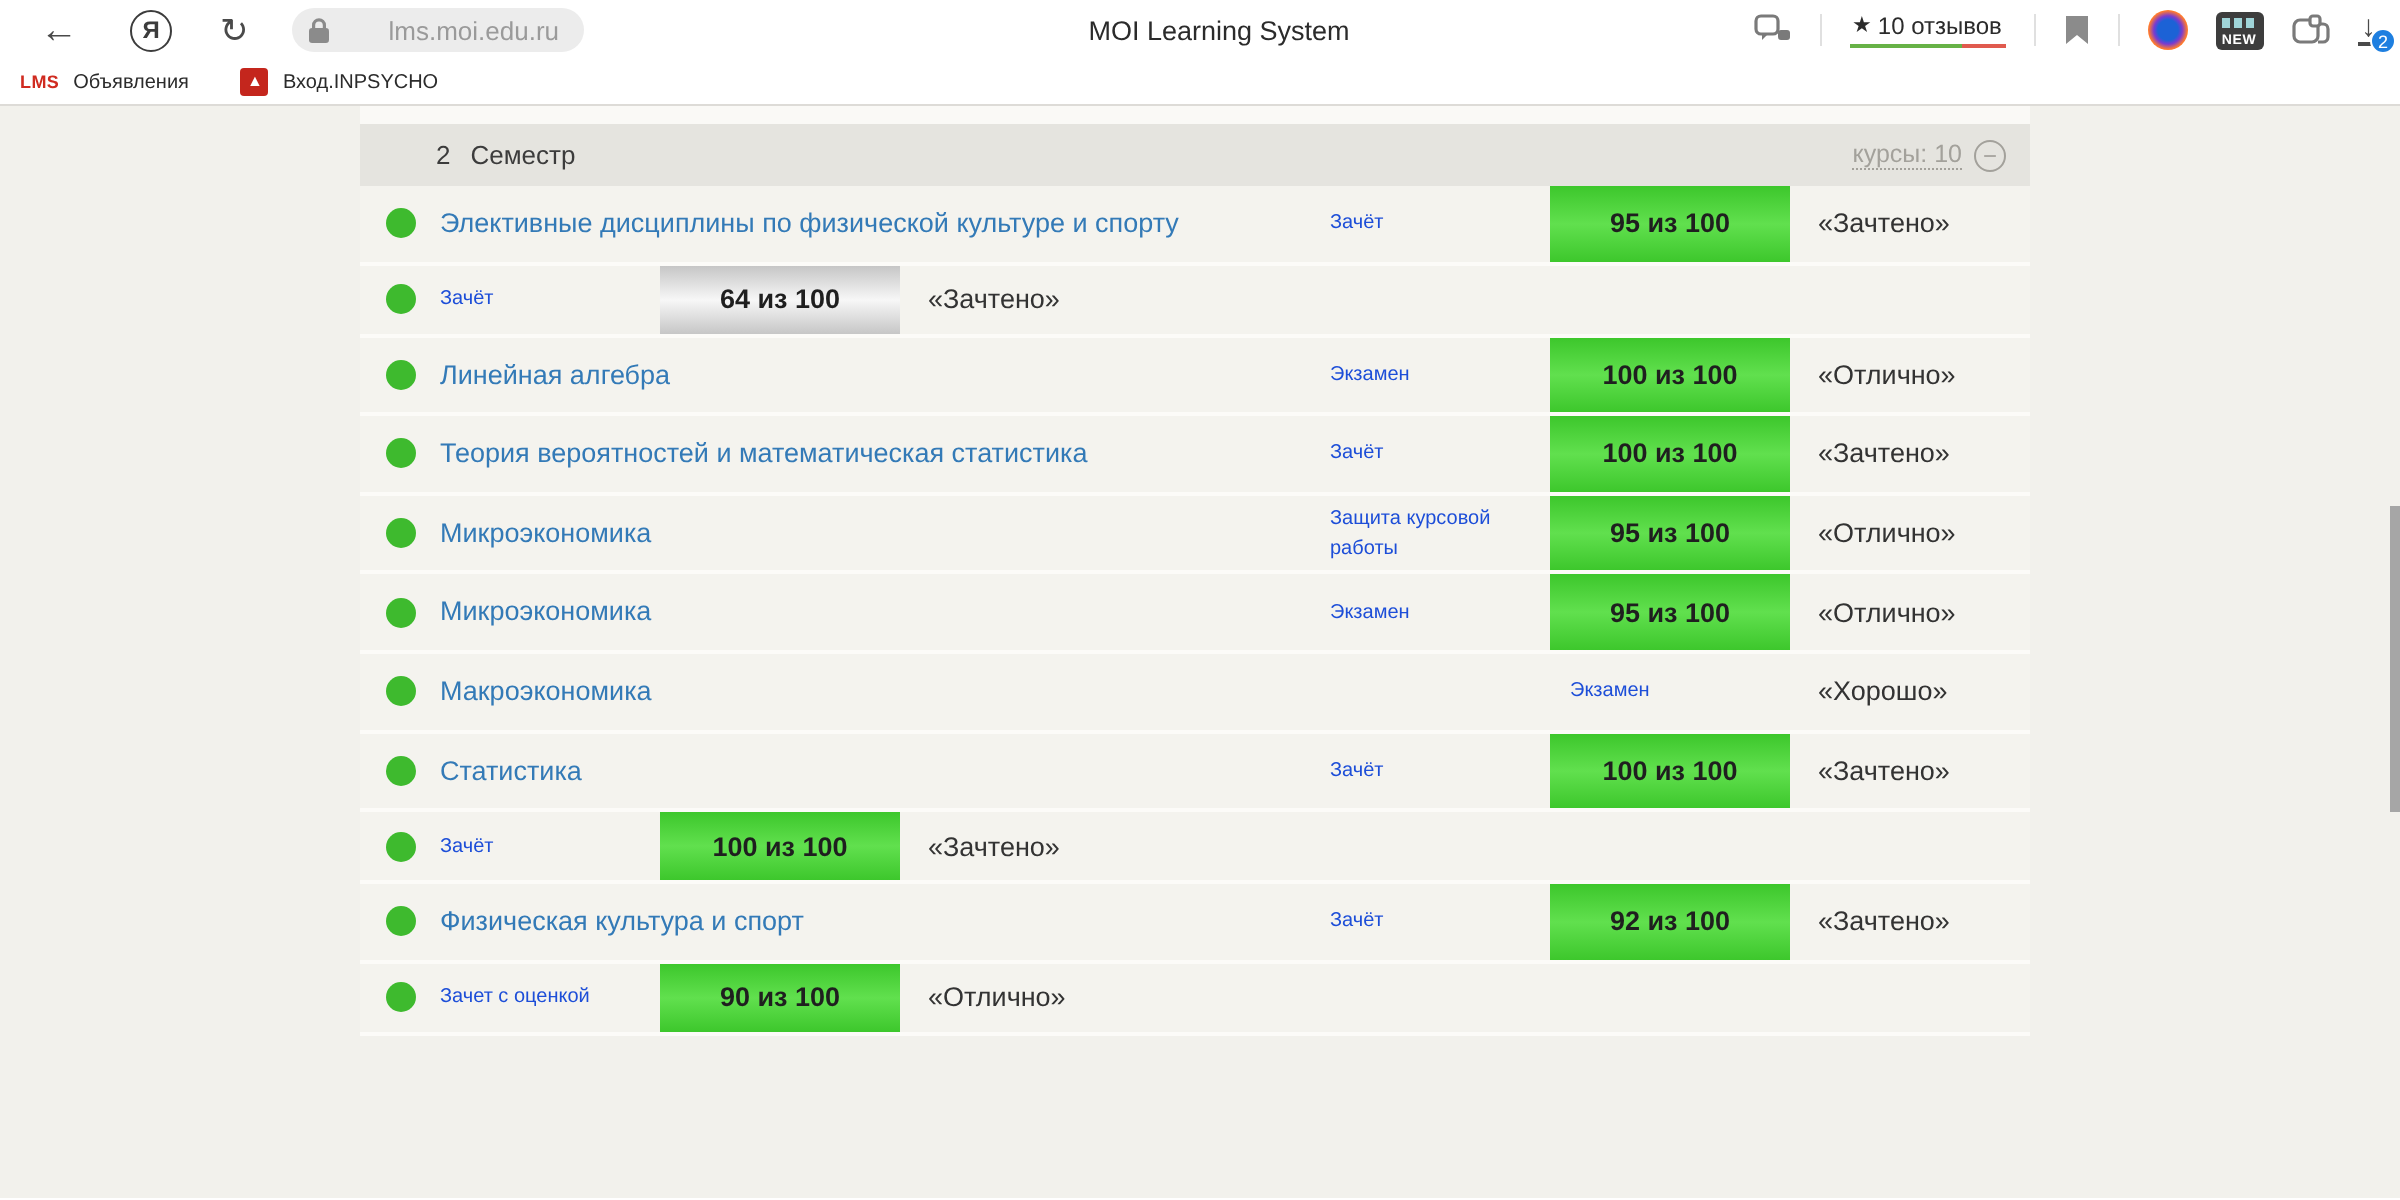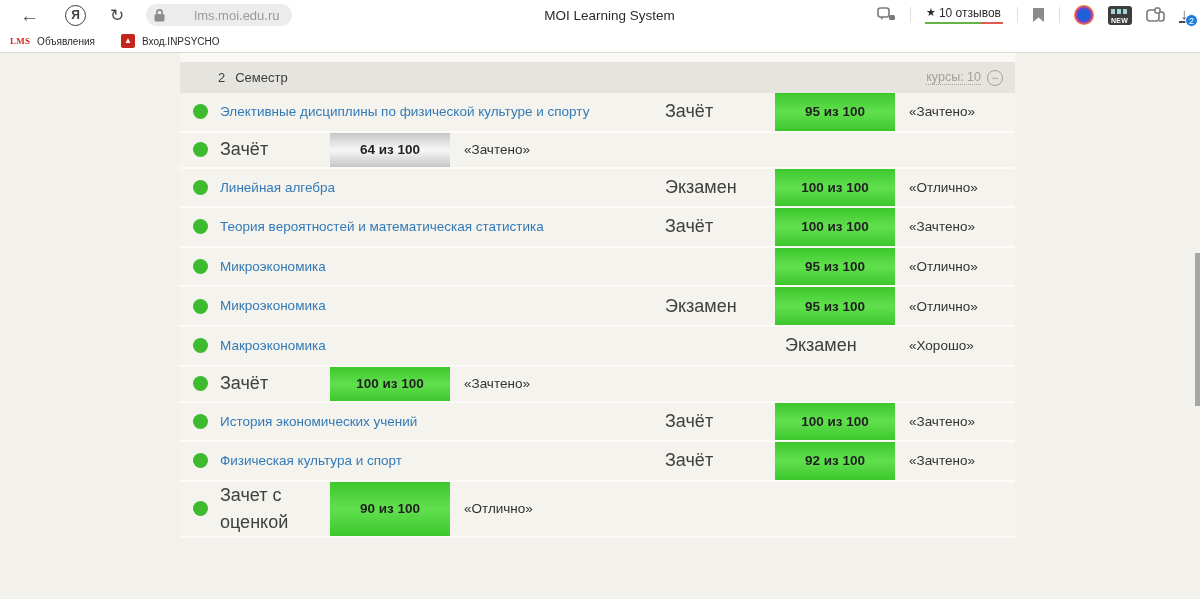--- a/index.html
+++ b/index.html
@@ -35,42 +35,42 @@
   .dl-wrap { position:relative; margin-right:2px; }
   .dl-glyph { color:#4a4a4a; font-size:15px; font-weight:bold; border-bottom:2px solid #4a4a4a; padding:0 2px 0 2px; line-height:14px; display:block;}
   .dl-badge { position:absolute; right:-8px; bottom:-4px; background:#1e7fe0; color:#fff; font-size:9px;
               min-width:13px; height:13px; border-radius:7px; display:flex; align-items:center; justify-content:center; border:1.5px solid #fff;}
 
   
   .bkm-bar { height:23px; background:#fff; display:flex; align-items:center; gap:26px; padding-left:10px;
              border-bottom:1px solid #dddbd7; }
   .bkm { display:flex; align-items:center; gap:7px; cursor:pointer; }
   .bkm-label { font-size:10px; color:#2b2b2b; }
-  .fav-lms { color:#d02b20; font-weight:bold; font-size:9px; letter-spacing:.2px; font-family:Liberation Serif, serif; }
+  .fav-lms { color:#d02b20; font-weight:bold; font-size:9px; letter-spacing:.2px; font-family:Liberation Sans, sans-serif; }
   .fav-crest { width:14px; height:14px; background:#c4261d; border-radius:2px; display:flex; align-items:center; justify-content:center; }
   .fav-crest span { color:#fff; font-size:8px; line-height:8px; }
 
   
   .content { position:relative; height:546px; background:#f2f1ec; }
   .grades { position:absolute; left:180px; top:0; width:835px; }
   .pre-strip { height:9px; background:#faf9f6; }
   .sec-head { height:31px; background:#e5e4df; display:flex; align-items:center; padding:0 12px 0 38px; }
   .sec-num { font-size:13px; color:#3c3c3c; margin-right:10px; }
   .sec-title { font-size:13px; color:#3c3c3c; }
   .sec-right { margin-left:auto; display:flex; align-items:center; gap:6px; }
   .courses-link { font-size:12.5px; color:#a3a19b; border-bottom:1px dotted #a3a19b; cursor:pointer; text-decoration:none; }
   .circ-btn { width:16px; height:16px; border:1.4px solid #a3a19b; border-radius:50%; color:#a3a19b;
               display:flex; align-items:center; justify-content:center; font-size:12px; line-height:1; cursor:pointer; }
 
   .row { display:flex; align-items:stretch; background:#f4f3ee; border-bottom:2px solid #fcfbf8; min-height:36px; }
   .col-dot { flex:0 0 40px; display:flex; align-items:center; justify-content:center; }
   .dot { width:15px; height:15px; border-radius:50%; background:#3eba2e; }
   .col-subject { flex:1 1 auto; display:flex; align-items:center; padding:8px 10px 8px 0; }
   .subject-link { color:#337ab7; font-size:13.5px; line-height:1.6; text-decoration:none; cursor:pointer; }
-  .col-type { flex:0 0 110px; display:flex; align-items:center; color:#404040; font-size:18px; line-height:1.5; padding-right:4px; }
+  .col-type { flex:0 0 110px; display:flex; align-items:center; color:#1d4ed8; font-size:10px; line-height:1.5; padding-right:4px; }
   .col-score { flex:0 0 120px; display:flex; align-items:center; justify-content:center; }
   .score-text { font-size:13.5px; font-weight:600; color:#1f1f1f; }
   .col-grade { flex:0 0 120px; display:flex; align-items:center; padding-left:14px; color:#333; font-size:13.5px; }
 
   .vscroll { position:absolute; right:0; top:200px; width:5px; height:153px; background:#a6a6a6; }
 </style>
 </head>
 <body>
 
 <div class="chrome">
@@ -200,20 +200,21 @@
           </div>
           <div class="col-grade">«Зачтено»</div>
         </div>
         <div class="row">
           <div class="col-dot">
             <span class="dot" style="background: rgb(62, 186, 46);"></span>
           </div>
           <div class="col-subject">
             <a class="subject-link" style="color: rgb(51, 122, 183);">Микроэкономика</a>
           </div>
+          <div class="col-type">Защита курсовой работы</div>
           <div class="col-score" style="background: linear-gradient(rgb(61, 199, 44) 0%, rgb(97, 224, 78) 50%, rgb(61, 199, 44) 100%);">
             <span class="score-text">95 из 100</span>
           </div>
           <div class="col-grade">«Отлично»</div>
         </div>
         <div class="row">
           <div class="col-dot">
             <span class="dot" style="background: rgb(62, 186, 46);"></span>
           </div>
           <div class="col-subject">
@@ -232,32 +233,32 @@
           <div class="col-subject">
             <a class="subject-link" style="color: rgb(51, 122, 183);">Макроэкономика</a>
           </div>
           <div class="col-type">Экзамен</div>
           <div class="col-grade">«Хорошо»</div>
         </div>
         <div class="row">
           <div class="col-dot">
             <span class="dot" style="background: rgb(62, 186, 46);"></span>
           </div>
-          <div class="col-type">Зачёт</div>
-          <div class="col-score" style="background: linear-gradient(rgb(61, 199, 44) 0%, rgb(97, 224, 78) 50%, rgb(61, 199, 44) 100%);">
-            <span class="score-text">100 из 100</span>
-          </div>
-          <div class="col-grade">«Зачтено»</div>
-        </div>
-        <div class="row">
-          <div class="col-dot">
-            <span class="dot" style="background: rgb(62, 186, 46);"></span>
-          </div>
-          <div class="col-subject">
-            <a class="subject-link" style="color: rgb(51, 122, 183);">История экономических учений</a>
+          <div class="col-subject">
+            <a class="subject-link" style="color: rgb(51, 122, 183);">Статистика</a>
+          </div>
+          <div class="col-type">Зачёт</div>
+          <div class="col-score" style="background: linear-gradient(rgb(61, 199, 44) 0%, rgb(97, 224, 78) 50%, rgb(61, 199, 44) 100%);">
+            <span class="score-text">100 из 100</span>
+          </div>
+          <div class="col-grade">«Зачтено»</div>
+        </div>
+        <div class="row">
+          <div class="col-dot">
+            <span class="dot" style="background: rgb(62, 186, 46);"></span>
           </div>
           <div class="col-type">Зачёт</div>
           <div class="col-score" style="background: linear-gradient(rgb(61, 199, 44) 0%, rgb(97, 224, 78) 50%, rgb(61, 199, 44) 100%);">
             <span class="score-text">100 из 100</span>
           </div>
           <div class="col-grade">«Зачтено»</div>
         </div>
         <div class="row">
           <div class="col-dot">
             <span class="dot" style="background: rgb(62, 186, 46);"></span>

